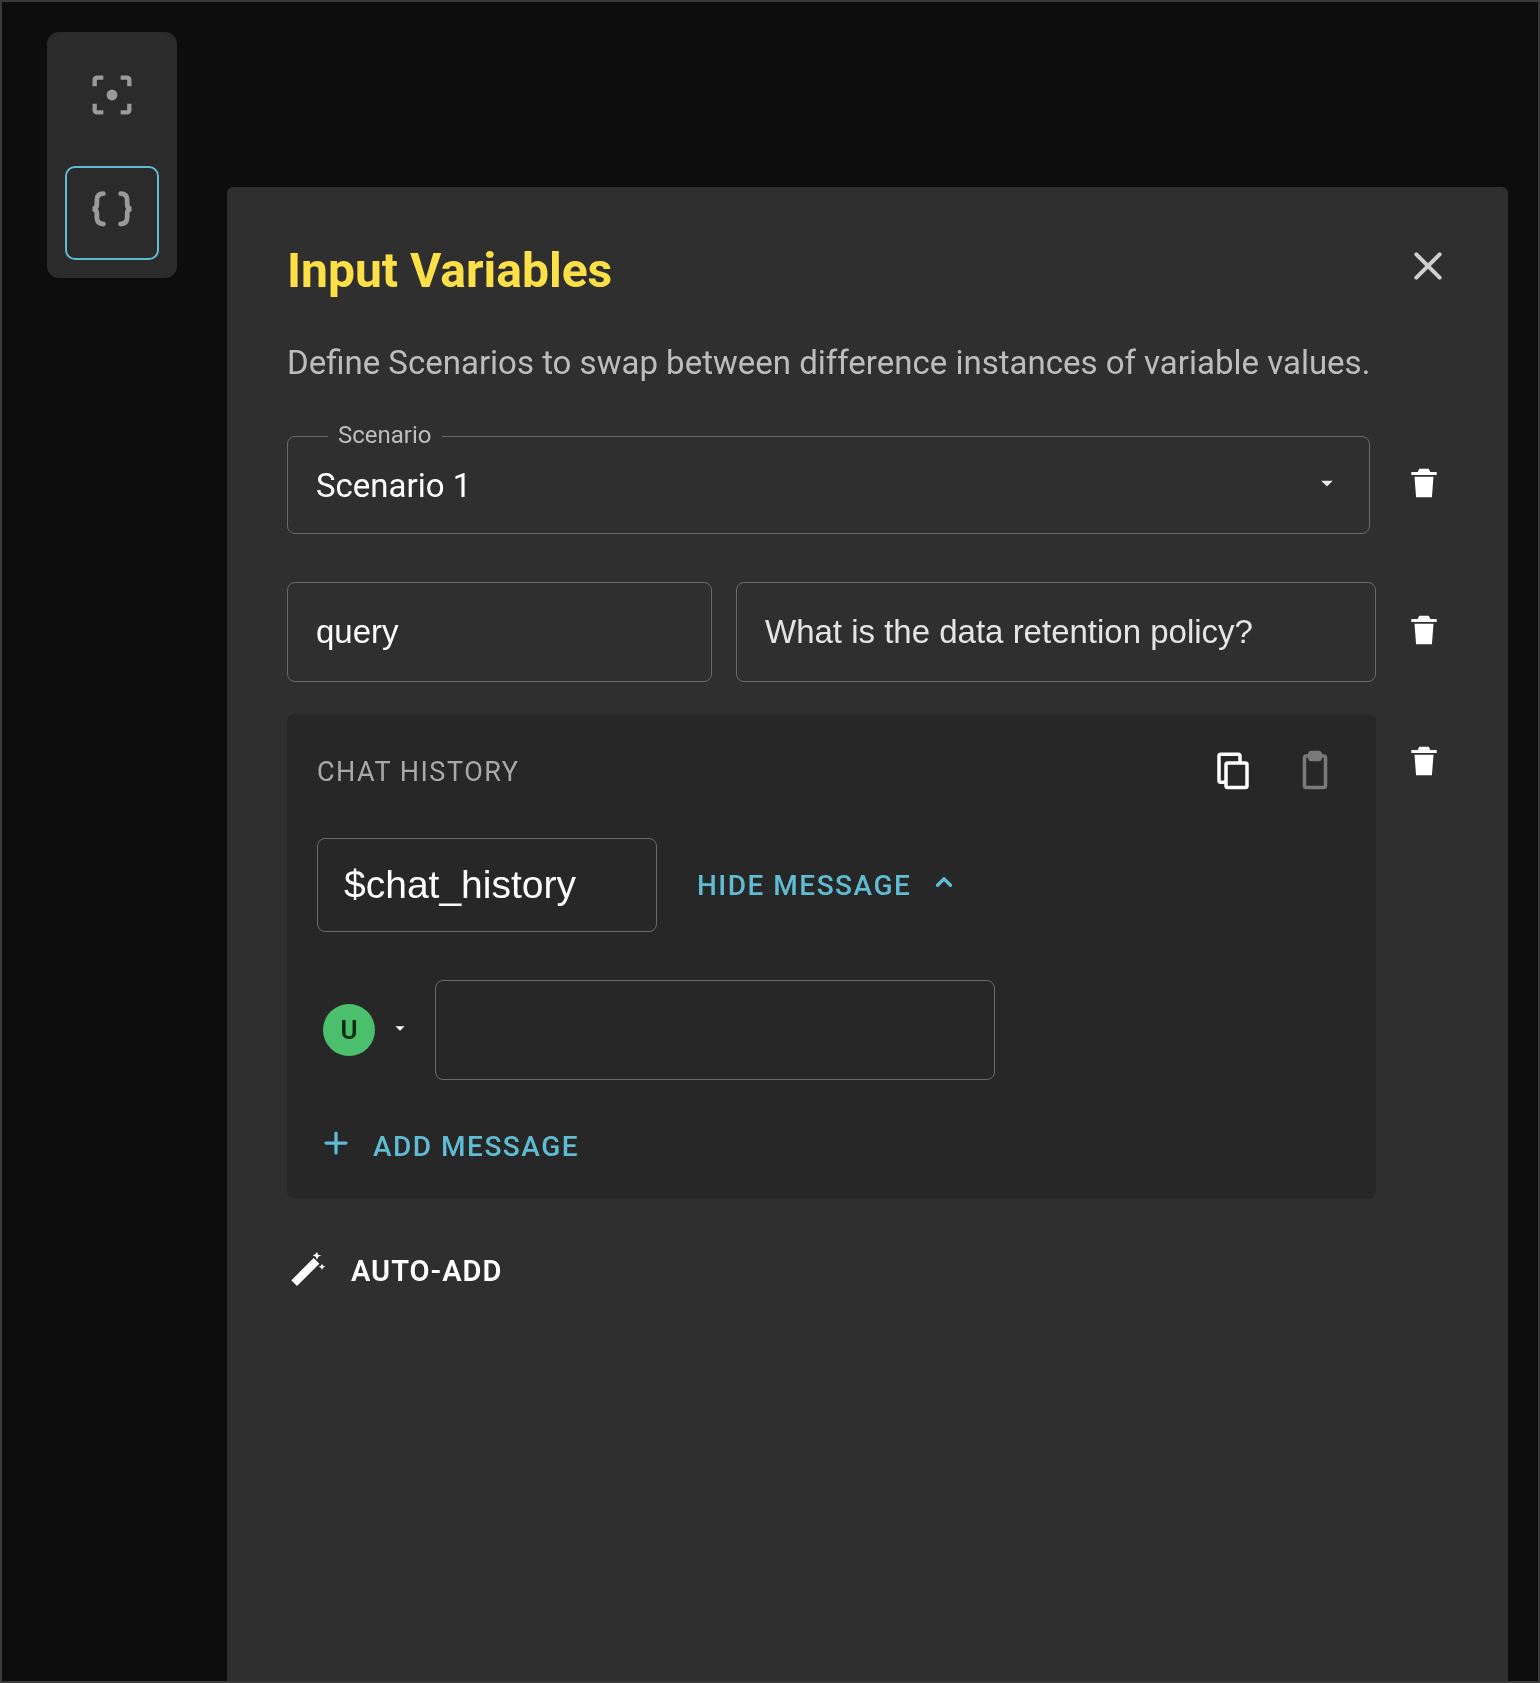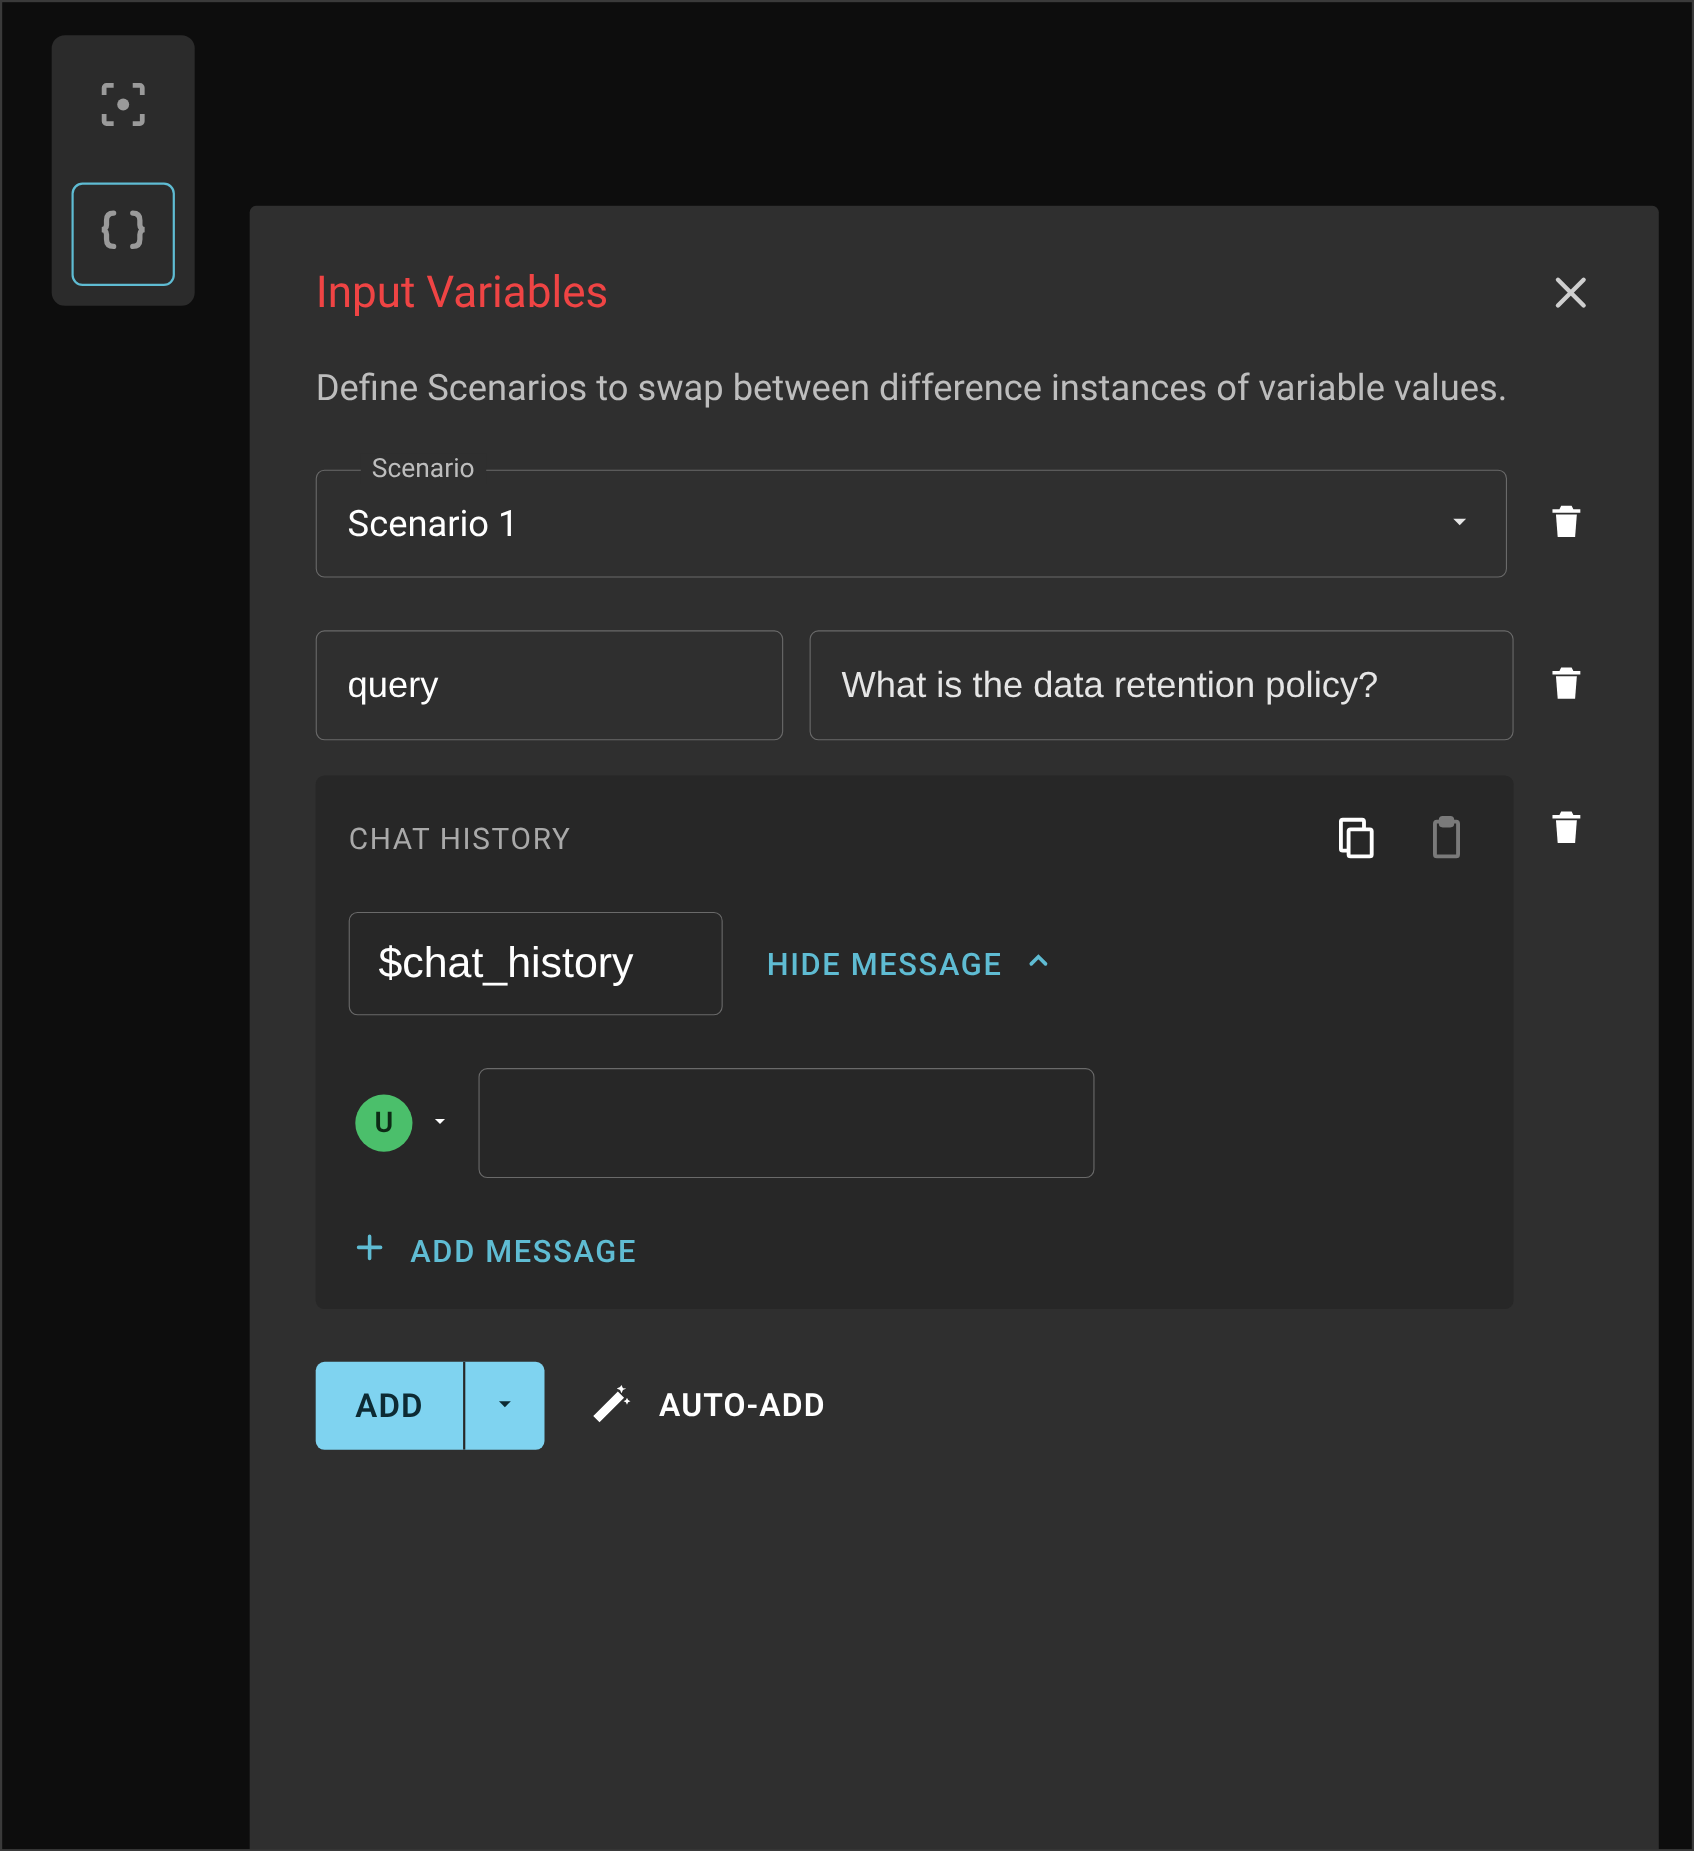--- a/index.html
+++ b/index.html
@@ -57,23 +57,23 @@
     border-radius: 6px 6px 0 0;
     padding: 55px 60px 40px 60px;
     overflow: hidden;
   }
   .panel-header {
     display: flex;
     justify-content: space-between;
     align-items: flex-start;
   }
   .panel-title {
-    font-size: 40px;
-    font-weight: 400;
-    color: #ef4444;
+    font-size: 48px;
+    font-weight: 700;
+    color: #fde047;
   }
   .close-btn {
     cursor: pointer;
     color: #cfcfcf;
     margin-top: 4px;
   }
   .close-btn svg { width: 40px; height: 40px; }
 
   .panel-desc {
     margin-top: 38px;
@@ -466,32 +466,20 @@
         <span>
           <svg viewBox="0 0 24 24" fill="currentColor">
             <path d="M9 3h6l1 2h4v2H4V5h4l1-2z"></path>
             <path d="M6 8h12l-1 13H7L6 8z"></path>
           </svg>
         </span>
       </div>
     </div>
 
     <div class="footer-row">
-      <div class="add-split-btn">
-        <div class="add-main">
-          <span>ADD</span>
-        </div>
-        <div class="add-drop">
-          <span>
-            <svg viewBox="0 0 24 24" fill="currentColor">
-                <path d="M7 10l5 5 5-5z"></path>
-              </svg>
-          </span>
-        </div>
-      </div>
 
       <div class="auto-add-btn">
         <span>
           <svg viewBox="0 0 24 24" fill="none" stroke="currentColor" stroke-width="2" stroke-linecap="round">
             <path d="M4 20L16 8l2 2L6 22z" fill="currentColor"></path>
             <path d="M18 3l.8 1.8L20.6 5l-1.8.8L18 7.6l-.8-1.8L15.4 5l1.8-.8zM21 10l.6 1.3 1.3.6-1.3.6L21 13.8l-.6-1.3-1.3-.6 1.3-.6z" fill="currentColor" stroke="none"></path>
           </svg>
         </span>
         <span>AUTO-ADD</span>
       </div>

